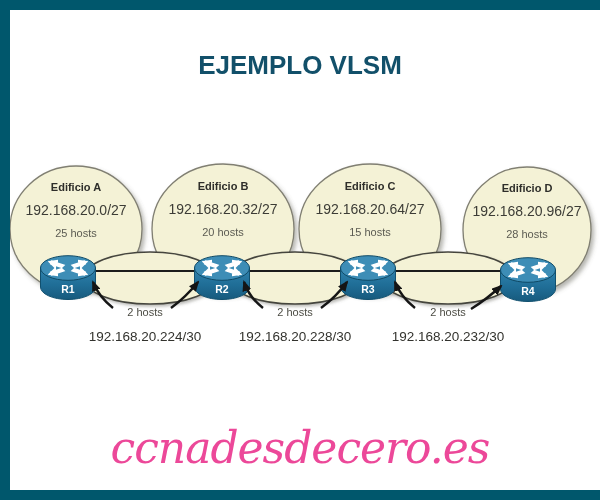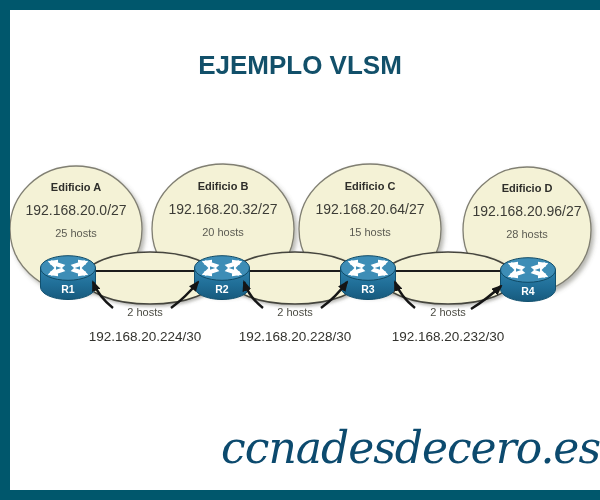--- a/index.html
+++ b/index.html
@@ -9,23 +9,23 @@
   .title{position:absolute;top:50px;left:0;width:600px;text-align:center;
          font-size:26px;font-weight:bold;color:#12506A;letter-spacing:0px;z-index:5;}
   .diagram{position:absolute;top:0;left:0;z-index:2;}
   .diagram text{font-family:"Liberation Sans", sans-serif;}
   .b-name{font-size:11px;font-weight:bold;fill:#2E2E2A;}
   .b-subnet{font-size:14px;fill:#3C3C36;}
   .b-hosts{font-size:11px;fill:#5B5B52;}
   .l-hosts{font-size:11px;fill:#4C4C44;}
   .l-subnet{font-size:13.5px;fill:#33332E;}
   .r-label{font-size:10.5px;font-weight:bold;fill:#ffffff;}
-  .watermark{position:absolute;top:422px;left:0;width:600px;text-align:right;
+  .watermark{position:absolute;top:422px;left:0;width:600px;text-align:center;
              font-family:"DejaVu Serif", serif;font-style:italic;
-             font-size:44px;color:#0c4a6e;letter-spacing:-1px;z-index:5;}
+             font-size:44px;color:#ec4899;letter-spacing:-1px;z-index:5;}
 </style>
 </head>
 <body>
 
 <div class="canvas">
 
   <div class="title">EJEMPLO VLSM</div>
 
   <svg class="diagram" width="600" height="500" viewBox="0 0 600 500">
     <defs>

